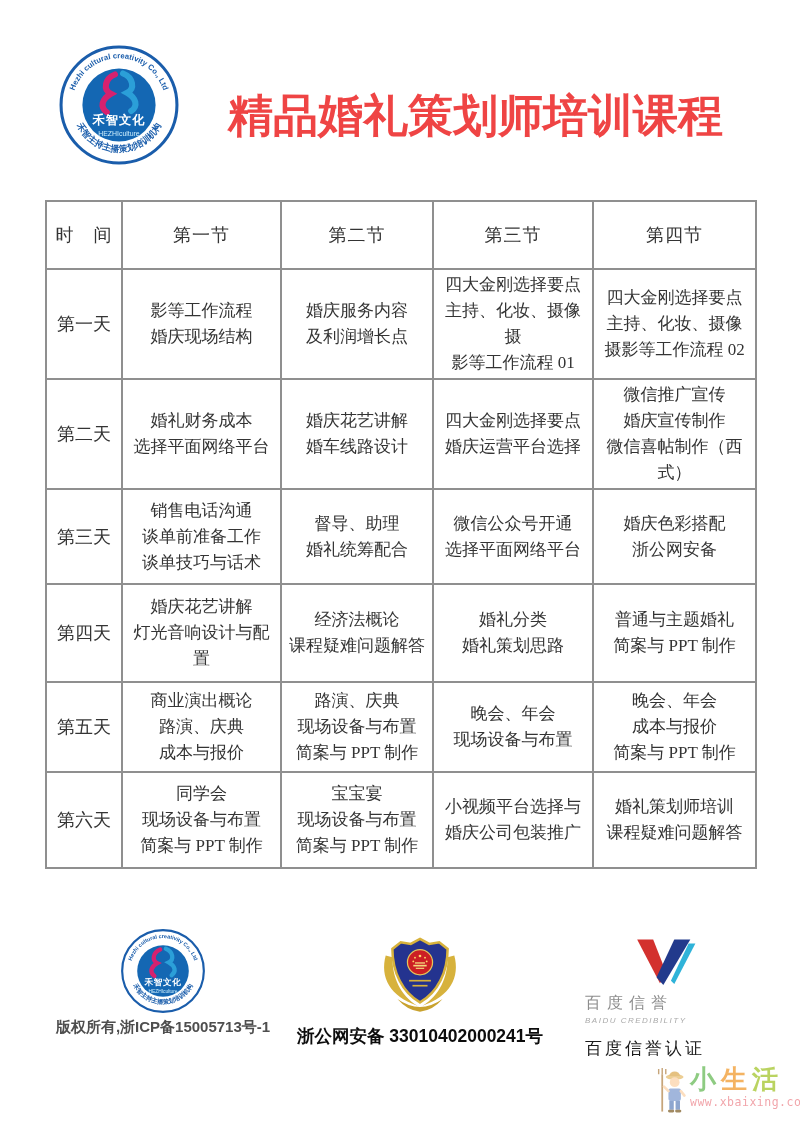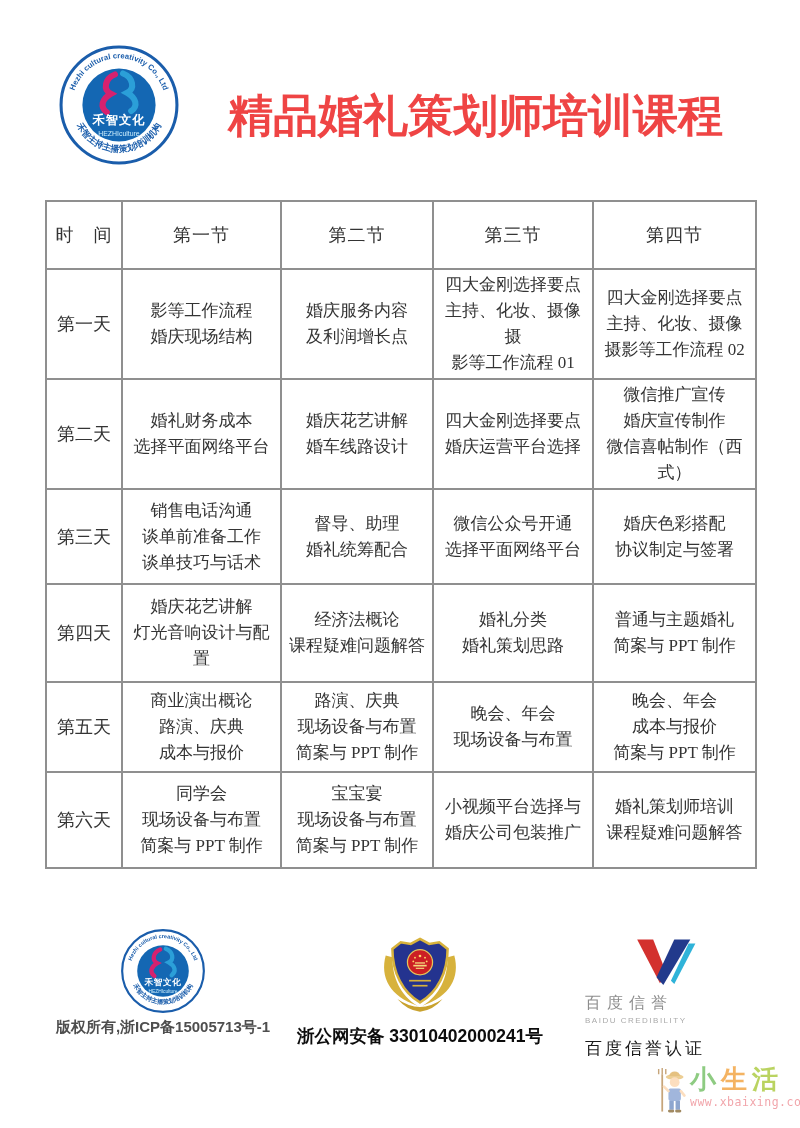--- a/index.html
+++ b/index.html
@@ -37,21 +37,21 @@
              font-weight:600;color:#4e4e4e;white-space:nowrap;}
   .police-badge{position:absolute;left:374px;top:930px;width:92px;height:88px;}
   .police-text{position:absolute;left:295px;top:1024px;width:250px;text-align:center;
              font-family:"Liberation Sans","DejaVu Sans",sans-serif;font-size:17.5px;
              font-weight:bold;color:#0c0c0c;white-space:nowrap;}
   .baidu-block{position:absolute;left:585px;top:936px;width:160px;}
   .baidu-v{width:62px;height:54px;display:block;margin:0 auto;}
   .baidu-cn{font-family:"Liberation Sans","DejaVu Sans",sans-serif;font-size:16px;color:#8d8d8d;
             letter-spacing:6px;margin-top:3px;white-space:nowrap;}
   .baidu-en{font-family:"Liberation Sans","DejaVu Sans",sans-serif;font-size:8px;color:#aaaaaa;
-            letter-spacing:1.5px;margin-top:2px;white-space:nowrap;}
+            letter-spacing:1.5px;margin-top:2px;white-space:nowrap;font-style:italic;}
   .baidu-cert{font-family:"Liberation Sans","DejaVu Sans",sans-serif;font-size:17px;color:#1b1b1b;
             letter-spacing:3px;margin-top:12px;white-space:nowrap;}
 
   
   .watermark{position:absolute;left:656px;top:1064px;width:140px;height:60px;opacity:.8;
              display:flex;align-items:flex-start;}
   .farmer{width:32px;height:56px;flex:none;}
   .wm-text{margin-left:2px;}
   .wm-name{display:flex;gap:5px;font-family:"DejaVu Sans","Liberation Sans",sans-serif;
            font-size:26px;font-weight:bold;line-height:30px;}
@@ -153,21 +153,21 @@
           <td>
             <div class="line">督导、助理</div>
             <div class="line">婚礼统筹配合</div>
           </td>
           <td>
             <div class="line">微信公众号开通</div>
             <div class="line">选择平面网络平台</div>
           </td>
           <td>
             <div class="line">婚庆色彩搭配</div>
-            <div class="line">协议制定与签署</div>
+            <div class="line">浙公网安备</div>
           </td>
         </tr>
         <tr>
           <th>第四天</th>
           <td>
             <div class="line">婚庆花艺讲解</div>
             <div class="line">灯光音响设计与配置</div>
           </td>
           <td>
             <div class="line">经济法概论</div>

